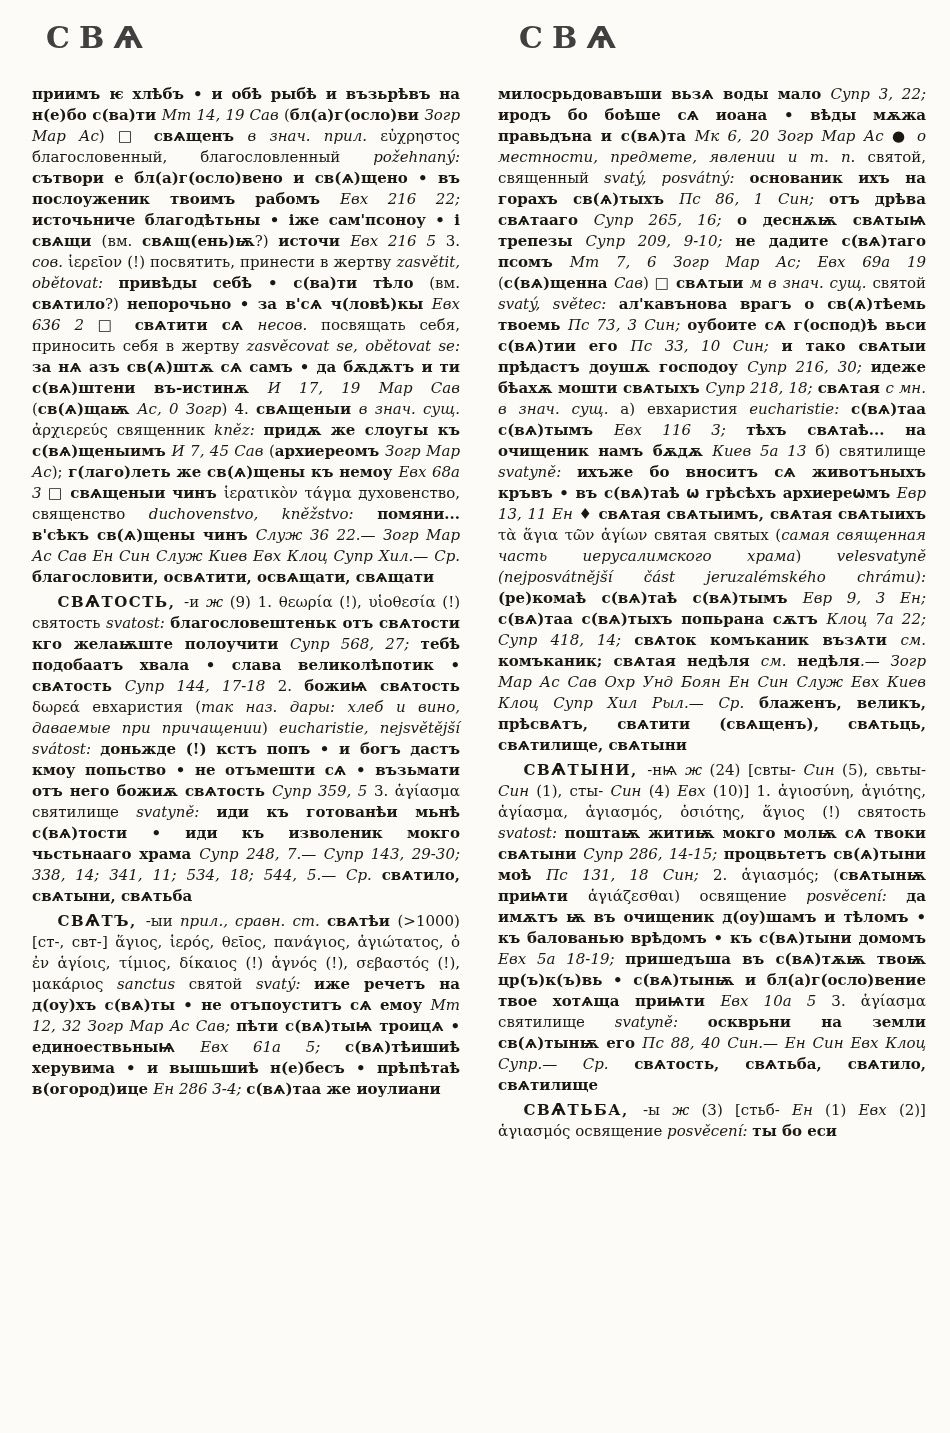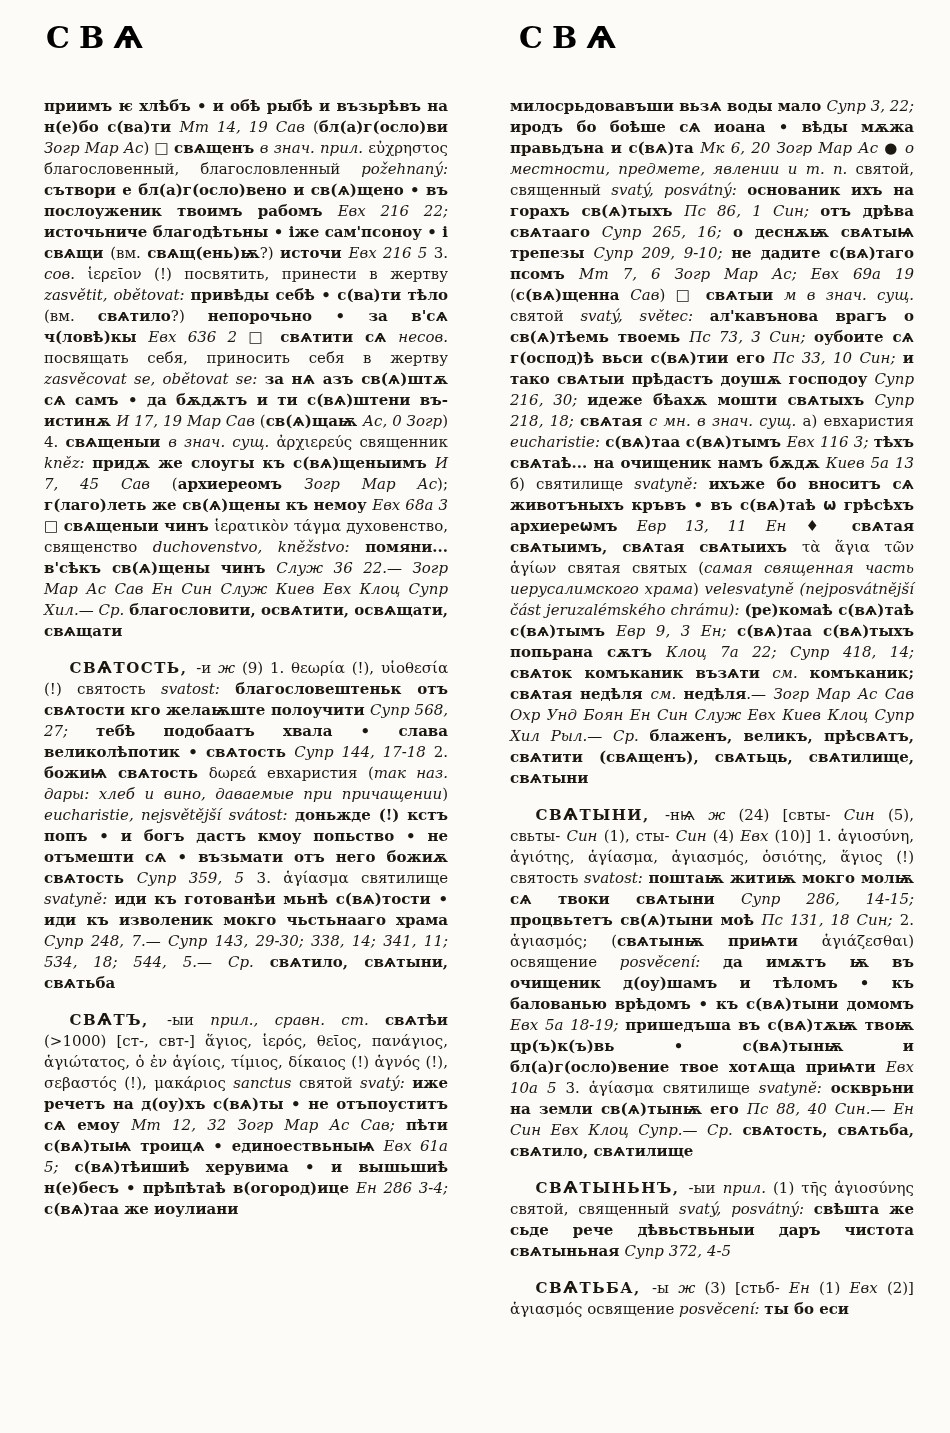--- a/index.html
+++ b/index.html
@@ -14,40 +14,40 @@
     background: #fcfbf7;
     color: #1b1711;
     overflow: hidden;
   }
   .running-head {
     position: absolute;
     top: 20px;
     font-size: 30px;
     font-weight: bold;
     letter-spacing: 9px;
-    color: #000000;
+    color: #404040;
   }
   .running-head.left { left: 46px; }
   .running-head.right { left: 519px; }
   .columns {
     position: absolute;
     top: 80px; left: 28px;
     width: 903px; height: 1296px;
     display: flex;
     gap: 30px;
     overflow: hidden;
   }
   .column {
     width: 436px;
     font-size: 15px;
     line-height: 1.4;
     text-align: justify;
     overflow: hidden;
   }
-  .para { margin: 16px; }
+  .para { margin: 4px; }
   .para.indent { text-indent: 1.7em; }
   .run-n { font-style: normal; }
   .run-i { font-style: italic; }
   .run-b { font-weight: bold; }
   .run-h { font-weight: bold; letter-spacing: 1.5px; }
   .page-number {
     position: absolute;
     left: 28px; top: 1440px;
     font-size: 21px;
     font-weight: bold;
@@ -62,19 +62,18 @@
 
   <div class="columns">
     <div class="column" id="col-left">
         <p class="para"><span class="run run-b">приимъ ѥ хлѣбъ • и обѣ рыбѣ и възьрѣвъ на н(е)бо с(ва)ти </span><span class="run run-i">Мт 14, 19 Сав </span><span class="run run-n">(</span><span class="run run-b">бл(а)г(осло)ви </span><span class="run run-i">Зогр Мар Ас</span><span class="run run-n">) □ </span><span class="run run-b">свѧщенъ </span><span class="run run-i">в знач. прил. </span><span class="run run-n">εὐχρηστος благословенный, благословленный </span><span class="run run-i">požehnaný: </span><span class="run run-b">сътвори е бл(а)г(осло)вено и св(ѧ)щено • въ послоуженик твоимъ рабомъ </span><span class="run run-i">Евх 216 22; </span><span class="run run-b">источьниче благодѣтьны • іже сам'псоноу • і свѧщи </span><span class="run run-n">(вм. </span><span class="run run-b">свѧщ(ень)ѭ</span><span class="run run-n">?) </span><span class="run run-b">источи </span><span class="run run-i">Евх 216 5 </span><span class="run run-n">3. </span><span class="run run-i">сов. </span><span class="run run-n">ἱερεῖον (!) посвятить, принести в жертву </span><span class="run run-i">zasvětit, obětovat: </span><span class="run run-b">привѣды себѣ • с(ва)ти тѣло </span><span class="run run-n">(вм. </span><span class="run run-b">свѧтило</span><span class="run run-n">?) </span><span class="run run-b">непорочьно • за в'сѧ ч(ловѣ)кы </span><span class="run run-i">Евх 636 2 </span><span class="run run-n">□ </span><span class="run run-b">свѧтити сѧ </span><span class="run run-i">несов. </span><span class="run run-n">посвящать себя, приносить себя в жертву </span><span class="run run-i">zasvěcovat se, obětovat se: </span><span class="run run-b">за нѧ азъ св(ѧ)штѫ сѧ самъ • да бѫдѫтъ и ти с(вѧ)штени въ-истинѫ </span><span class="run run-i">И 17, 19 Мар Сав </span><span class="run run-n">(</span><span class="run run-b">св(ѧ)щаѭ </span><span class="run run-i">Ас, 0 Зогр</span><span class="run run-n">) 4. </span><span class="run run-b">свѧщеныи </span><span class="run run-i">в знач. сущ. </span><span class="run run-n">ἀρχιερεύς священник </span><span class="run run-i">kněz: </span><span class="run run-b">придѫ же слоугы къ с(вѧ)щеныимъ </span><span class="run run-i">И 7, 45 Сав </span><span class="run run-n">(</span><span class="run run-b">архиереомъ </span><span class="run run-i">Зогр Мар Ас</span><span class="run run-n">); </span><span class="run run-b">г(лаго)леть же св(ѧ)щены къ немоу </span><span class="run run-i">Евх 68а 3 </span><span class="run run-n">□ </span><span class="run run-b">свѧщеныи чинъ </span><span class="run run-n">ἱερατικὸν τάγμα духовенство, священство </span><span class="run run-i">duchovenstvo, kněžstvo: </span><span class="run run-b">помяни... в'сѣкъ св(ѧ)щены чинъ </span><span class="run run-i">Служ 36 22.— Зогр Мар Ас Сав Ен Син Служ Киев Евх Клоц Супр Хил.— Ср. </span><span class="run run-b">благословити, освѧтити, освѧщати, свѧщати</span></p>
         <p class="para indent"><span class="run run-h">СВѦТОСТЬ, </span><span class="run run-n">-и </span><span class="run run-i">ж </span><span class="run run-n">(9) 1. θεωρία (!), υἱοθεσία (!) святость </span><span class="run run-i">svatost: </span><span class="run run-b">благословештеньк отъ свѧтости кго желаѭште полоучити </span><span class="run run-i">Супр 568, 27; </span><span class="run run-b">тебѣ подобаатъ хвала • слава великолѣпотик • свѧтость </span><span class="run run-i">Супр 144, 17-18 </span><span class="run run-n">2. </span><span class="run run-b">божиѩ свѧтость </span><span class="run run-n">δωρεά евхаристия (</span><span class="run run-i">так наз. дары: хлеб и вино, даваемые при причащении</span><span class="run run-n">) </span><span class="run run-i">eucharistie, nejsvětější svátost: </span><span class="run run-b">доньжде (!) кстъ попъ • и богъ дастъ кмоу попьство • не отъмешти сѧ • възьмати отъ него божиѫ свѧтость </span><span class="run run-i">Супр 359, 5 </span><span class="run run-n">3. ἁγίασμα святилище </span><span class="run run-i">svatyně: </span><span class="run run-b">иди къ готованѣи мьнѣ с(вѧ)тости • иди къ изволеник мокго чьстьнааго храма </span><span class="run run-i">Супр 248, 7.— Супр 143, 29-30; 338, 14; 341, 11; 534, 18; 544, 5.— Ср. </span><span class="run run-b">свѧтило, свѧтыни, свѧтьба</span></p>
         <p class="para indent"><span class="run run-h">СВѦТЪ, </span><span class="run run-n">-ыи </span><span class="run run-i">прил., сравн. ст. </span><span class="run run-b">свѧтѣи </span><span class="run run-n">(&gt;1000) [ст-, свт-] ἅγιος, ἱερός, θεῖος, πανάγιος, ἁγιώτατος, ὁ ἐν ἁγίοις, τίμιος, δίκαιος (!) ἁγνός (!), σεβαστός (!), μακάριος </span><span class="run run-i">sanctus </span><span class="run run-n">святой </span><span class="run run-i">svatý: </span><span class="run run-b">иже речетъ на д(оу)хъ с(вѧ)ты • не отъпоуститъ сѧ емоу </span><span class="run run-i">Мт 12, 32 Зогр Мар Ас Сав; </span><span class="run run-b">пѣти с(вѧ)тыѩ троицѧ • единоествьныѩ </span><span class="run run-i">Евх 61а 5; </span><span class="run run-b">с(вѧ)тѣишиѣ херувима • и вышьшиѣ н(е)бесъ • прѣпѣтаѣ в(огород)ице </span><span class="run run-i">Ен 286 3-4; </span><span class="run run-b">с(вѧ)таа же иоулиани</span></p>
       </div>
     <div class="column" id="col-right">
         <p class="para"><span class="run run-b">милосрьдовавъши вьзѧ воды мало </span><span class="run run-i">Супр 3, 22; </span><span class="run run-b">иродъ бо боѣше сѧ иоана • вѣды мѫжа правьдъна и с(вѧ)та </span><span class="run run-i">Мк 6, 20 Зогр Мар Ас </span><span class="run run-n">● </span><span class="run run-i">о местности, предмете, явлении и т. п. </span><span class="run run-n">святой, священный </span><span class="run run-i">svatý, posvátný: </span><span class="run run-b">основаник ихъ на горахъ св(ѧ)тыхъ </span><span class="run run-i">Пс 86, 1 Син; </span><span class="run run-b">отъ дрѣва свѧтааго </span><span class="run run-i">Супр 265, 16; </span><span class="run run-b">о деснѫѭ свѧтыѩ трепезы </span><span class="run run-i">Супр 209, 9-10; </span><span class="run run-b">не дадите с(вѧ)таго псомъ </span><span class="run run-i">Мт 7, 6 Зогр Мар Ас; Евх 69а 19 </span><span class="run run-n">(</span><span class="run run-b">с(вѧ)щенна </span><span class="run run-i">Сав</span><span class="run run-n">) □ </span><span class="run run-b">свѧтыи </span><span class="run run-i">м в знач. сущ. </span><span class="run run-n">святой </span><span class="run run-i">svatý, světec: </span><span class="run run-b">ал'кавънова врагъ о св(ѧ)тѣемь твоемь </span><span class="run run-i">Пс 73, 3 Син; </span><span class="run run-b">оубоите сѧ г(оспод)ѣ вьси с(вѧ)тии его </span><span class="run run-i">Пс 33, 10 Син; </span><span class="run run-b">и тако свѧтыи прѣдастъ доушѫ господоу </span><span class="run run-i">Супр 216, 30; </span><span class="run run-b">идеже бѣахѫ мошти свѧтыхъ </span><span class="run run-i">Супр 218, 18; </span><span class="run run-b">свѧтая </span><span class="run run-i">с мн. в знач. сущ. </span><span class="run run-n">а) евхаристия </span><span class="run run-i">eucharistie: </span><span class="run run-b">с(вѧ)таа с(вѧ)тымъ </span><span class="run run-i">Евх 116 3; </span><span class="run run-b">тѣхъ свѧтаѣ... на очищеник намъ бѫдѫ </span><span class="run run-i">Киев 5а 13 </span><span class="run run-n">б) святилище </span><span class="run run-i">svatyně: </span><span class="run run-b">ихъже бо вноситъ сѧ животъныхъ кръвъ • въ с(вѧ)таѣ ѡ грѣсѣхъ архиереѡмъ </span><span class="run run-i">Евр 13, 11 Ен </span><span class="run run-n">♦ </span><span class="run run-b">свѧтая свѧтыимъ, свѧтая свѧтыихъ </span><span class="run run-n">τὰ ἅγια τῶν ἁγίων святая святых (</span><span class="run run-i">самая священная часть иерусалимского храма</span><span class="run run-n">) </span><span class="run run-i">velesvatyně (nejposvátnější část jeruzalémského chrámu): </span><span class="run run-b">(ре)комаѣ с(вѧ)таѣ с(вѧ)тымъ </span><span class="run run-i">Евр 9, 3 Ен; </span><span class="run run-b">с(вѧ)таа с(вѧ)тыхъ попьрана сѫтъ </span><span class="run run-i">Клоц 7а 22; Супр 418, 14; </span><span class="run run-b">свѧток комъканик възѧти </span><span class="run run-i">см. </span><span class="run run-b">комъканик; свѧтая недѣля </span><span class="run run-i">см. </span><span class="run run-b">недѣля</span><span class="run run-i">.— Зогр Мар Ас Сав Охр Унд Боян Ен Син Служ Евх Киев Клоц Супр Хил Рыл.— Ср. </span><span class="run run-b">блаженъ, великъ, прѣсвѧтъ, свѧтити (свѧщенъ), свѧтьць, свѧтилище, свѧтыни</span></p>
         <p class="para indent"><span class="run run-h">СВѦТЫНИ, </span><span class="run run-n">-нѩ </span><span class="run run-i">ж </span><span class="run run-n">(24) [свты- </span><span class="run run-i">Син </span><span class="run run-n">(5), свьты- </span><span class="run run-i">Син </span><span class="run run-n">(1), сты- </span><span class="run run-i">Син </span><span class="run run-n">(4) </span><span class="run run-i">Евх </span><span class="run run-n">(10)] 1. ἁγιοσύνη, ἁγιότης, ἁγίασμα, ἁγιασμός, ὁσιότης, ἅγιος (!) святость </span><span class="run run-i">svatost: </span><span class="run run-b">поштаѭ житиѭ мокго молѭ сѧ твоки свѧтыни </span><span class="run run-i">Супр 286, 14-15; </span><span class="run run-b">процвьтетъ св(ѧ)тыни моѣ </span><span class="run run-i">Пс 131, 18 Син; </span><span class="run run-n">2. ἁγιασμός; (</span><span class="run run-b">свѧтынѭ приѩти </span><span class="run run-n">ἁγιάζεσθαι) освящение </span><span class="run run-i">posvěcení: </span><span class="run run-b">да имѫтъ ѭ въ очищеник д(оу)шамъ и тѣломъ • къ балованью врѣдомъ • къ с(вѧ)тыни домомъ </span><span class="run run-i">Евх 5а 18-19; </span><span class="run run-b">пришедъша въ с(вѧ)тѫѭ твоѭ цр(ъ)к(ъ)вь • с(вѧ)тынѭ и бл(а)г(осло)вение твое хотѧща приѩти </span><span class="run run-i">Евх 10а 5 </span><span class="run run-n">3. ἁγίασμα святилище </span><span class="run run-i">svatyně: </span><span class="run run-b">оскврьни на земли св(ѧ)тынѭ его </span><span class="run run-i">Пс 88, 40 Син.— Ен Син Евх Клоц Супр.— Ср. </span><span class="run run-b">свѧтость, свѧтьба, свѧтило, свѧтилище</span></p>
-        <p class="para indent"><span class="run run-h">СВѦТЫНЬНЪ, </span><span class="run run-n">-ыи </span><span class="run run-i">прил. </span><span class="run run-n">(1) τῆς ἁγιοσύνης святой, священный </span><span class="run run-i">svatý, posvátný: </span><span class="run run-b">свѣшта же сьде рече дѣвьствьныи даръ чистота свѧтыньная </span><span class="run run-i">Супр 372, 4-5</span></p>
         <p class="para indent"><span class="run run-h">СВѦТЬБА, </span><span class="run run-n">-ы </span><span class="run run-i">ж </span><span class="run run-n">(3) [стьб- </span><span class="run run-i">Ен </span><span class="run run-n">(1) </span><span class="run run-i">Евх </span><span class="run run-n">(2)] ἁγιασμός освящение </span><span class="run run-i">posvěcení: </span><span class="run run-b">ты бо еси</span></p>
       </div>
   </div>
 
   <div class="page-number">598</div>
 </div>
 
 </body></html>

